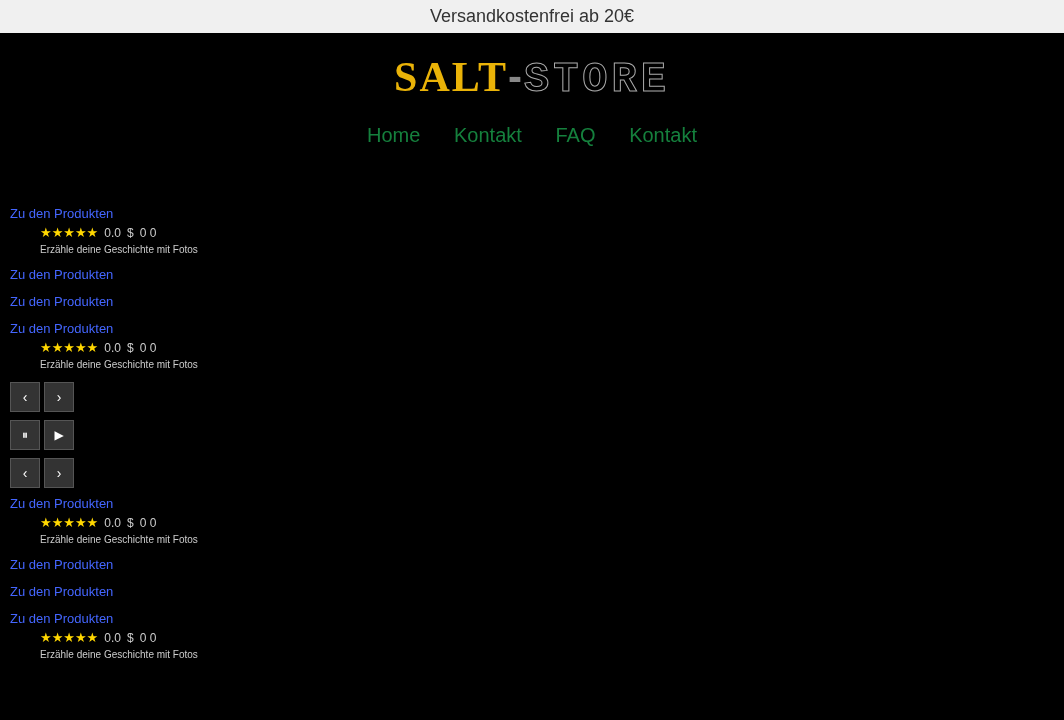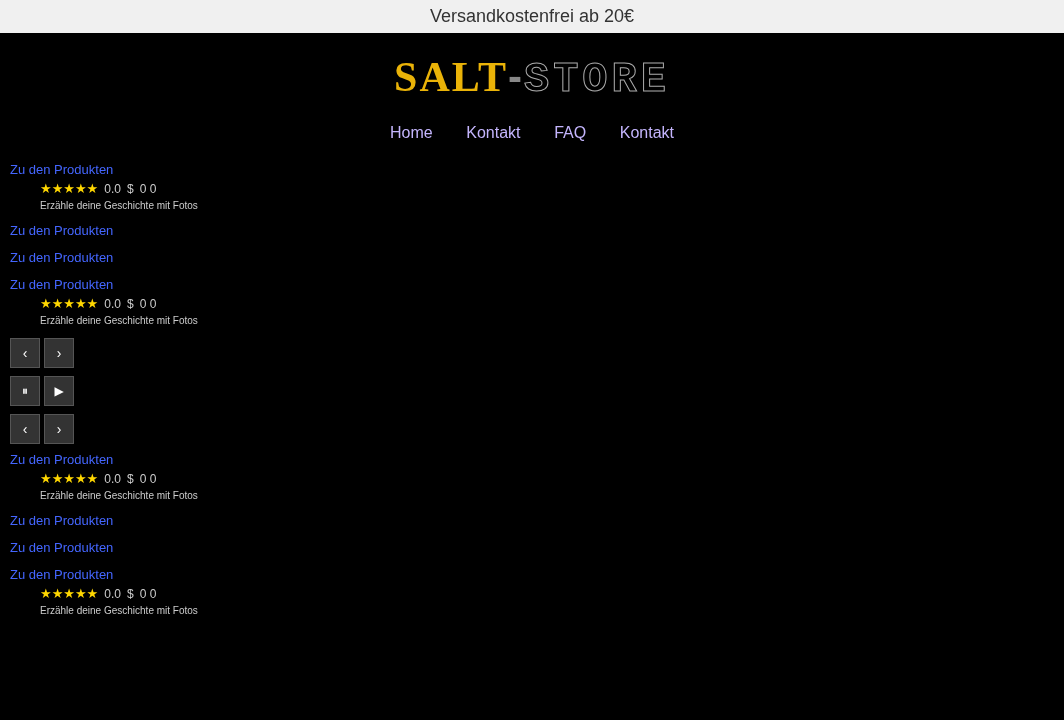--- a/index.html
+++ b/index.html
@@ -50,29 +50,30 @@
       letter-spacing: 4px;
     }
 
     
     .nav {
       text-align: center;
       padding: 10px 0 20px;
     }
 
     .nav a {
-      color: #c4b5fd;
+      color: #15803d;
       text-decoration: none;
       margin: 0 15px;
-      font-size: 16px;
+      font-size: 20px;
     }
 
     
     .main {
       padding: 0 10px;
+      margin-top: 39px;
     }
 
     
     .product-link {
       color: #4466ff;
       text-decoration: none;
       display: block;
       font-size: 13px;
       margin-bottom: 4px;
     }

